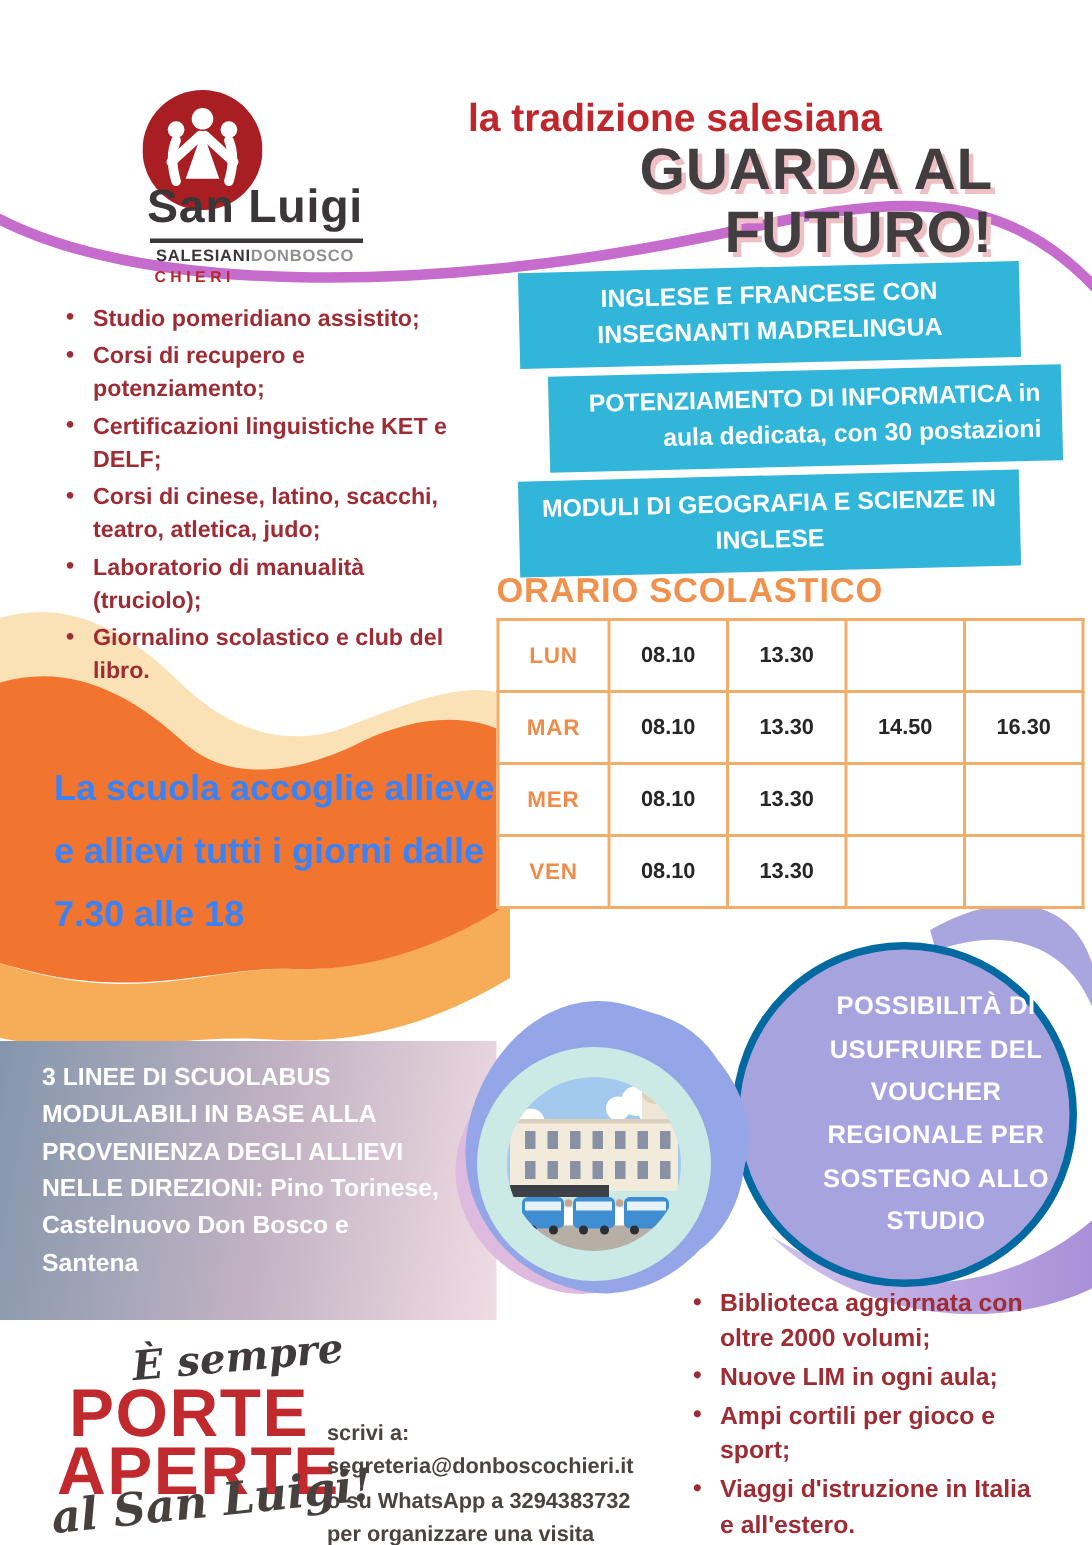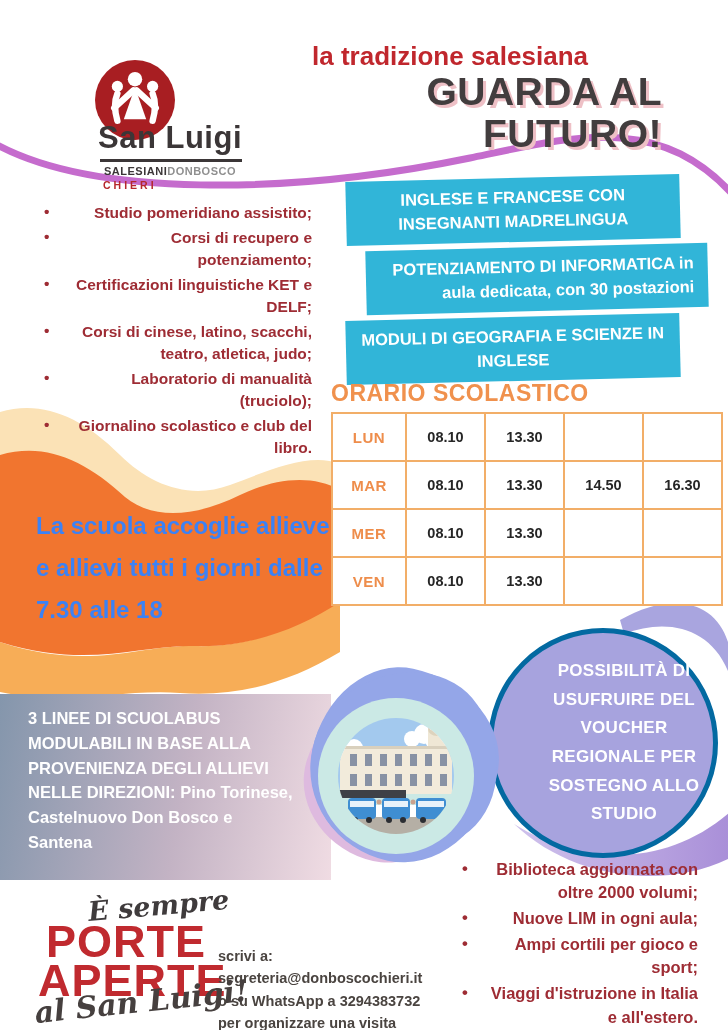--- a/index.html
+++ b/index.html
@@ -10,35 +10,35 @@
 
   
   #logo-circle{left:95px;top:60px;width:80px;height:80px;}
   #brand-name{left:88px;top:120px;width:164px;text-align:center;font-size:31px;font-weight:800;
               color:#3b3637;letter-spacing:.5px;}
   #brand-rule{left:100px;top:159px;width:142px;height:3px;background:#3b3637;}
   #brand-sub{left:88px;top:165px;width:164px;text-align:center;font-size:11px;letter-spacing:.5px;}
   #brand-sub .b{font-weight:800;color:#3b3637;} #brand-sub .l{font-weight:600;color:#8f8f8f;}
   #brand-city{left:103px;top:179px;font-size:10.5px;font-weight:800;letter-spacing:3px;color:#b5282c;}
   #tagline{left:238px;top:42px;width:424px;text-align:center;}
-  #tagline-small{font-size:26px;font-weight:800;color:#c0272d;line-height:1.1;}
+  #tagline-small{font-size:26px;font-weight:800;color:#c0272d;line-height:1.1;margin-top:22px;}
   #tagline-big{font-size:39px;font-weight:800;color:#423d3e;line-height:1.1;
                text-shadow:3px 3px 0 #eec0c6;letter-spacing:.5px;text-align:right;}
 
   
   .banner{background:#31b5d8;color:#ffffff;font-weight:800;font-size:16.5px;line-height:1.45;
           display:flex;align-items:center;justify-content:center;text-align:center;
           transform:rotate(-1.4deg);padding:8px 10px;box-sizing:border-box;}
   #banner-1{left:346px;top:178px;width:334px;min-height:56px;}
   #banner-2{left:366px;top:247px;width:342px;min-height:58px;justify-content:flex-end;
             text-align:right;padding-right:14px;}
   #banner-3{left:346px;top:317px;width:334px;min-height:58px;}
 
   
-  ul.features{list-style:none;margin:0;padding:0;color:#9e2c34;font-weight:700;text-align:right;}
+  ul.features{list-style:none;margin:0;padding:0;color:#9e2c34;font-weight:700;}
   ul.features li{position:relative;padding-left:22px;margin-bottom:3px;}
   ul.features li::before{content:"•";position:absolute;left:4px;top:-1px;}
   #left-features{left:40px;top:202px;width:272px;font-size:15.5px;line-height:1.42;}
   #right-features{left:458px;top:858px;width:240px;font-size:16.5px;line-height:1.4;}
 
   
   #schedule-title{left:331px;top:380px;font-size:23px;font-weight:800;color:#f0914d;letter-spacing:.5px;}
   #schedule-table{left:331px;top:412px;border-collapse:collapse;background:#ffffff;}
   #schedule-table td{border:2px solid #f2ae68;height:44px;text-align:center;background:#ffffff;}
   #schedule-table td.day{width:70px;color:#ee8d4b;font-weight:800;font-size:15px;letter-spacing:.5px;margin-left:28px;}

